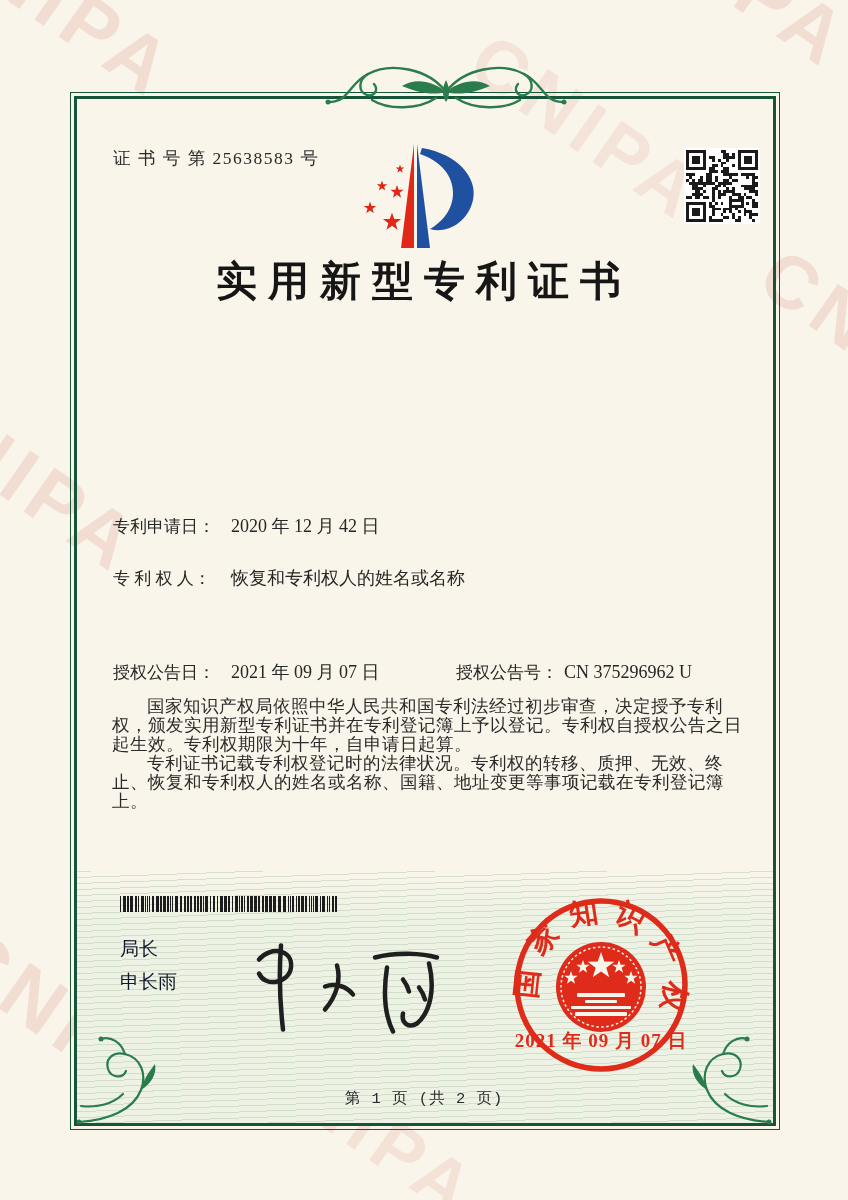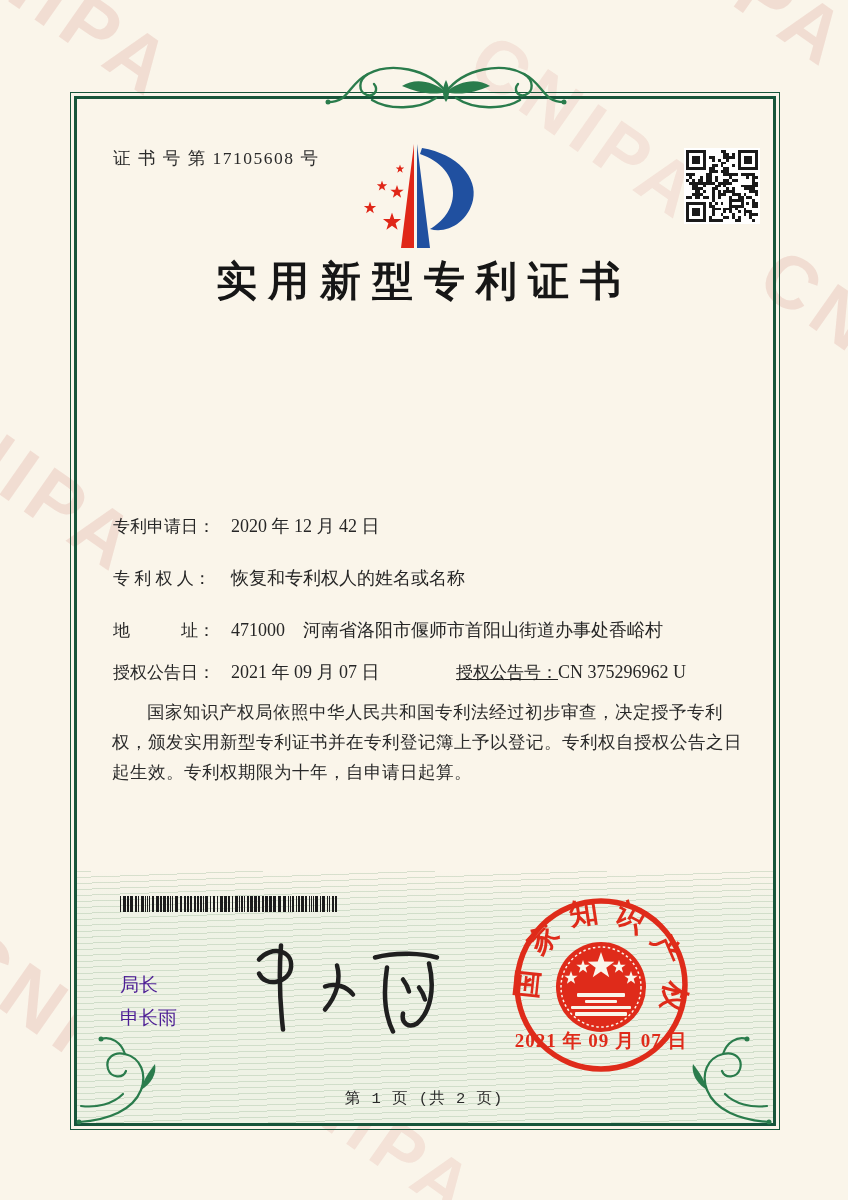--- a/index.html
+++ b/index.html
@@ -21,29 +21,29 @@
   .logo{position:absolute;left:352px;top:136px;width:140px;height:122px;}
   .qr{position:absolute;left:684px;top:148px;width:72px;height:72px;background:#fff;padding:2px;}
   .title{position:absolute;left:0;right:0;top:254px;text-align:center;font-size:41px;font-weight:700;
          letter-spacing:11px;color:#161616;}
   
   .row{position:absolute;left:113px;right:70px;font-size:18px;white-space:nowrap;color:#262626;}
   .row .lbl{display:inline-block;width:118px;font-size:17px;vertical-align:baseline;}
   .row .val{font-size:18px;}
   .val-fixed{display:inline-block;width:225px;}
   
-  .body-text{position:absolute;left:112px;top:697px;width:637px;font-size:17.5px;line-height:30px;
+  .body-text{position:absolute;left:112px;top:697px;width:637px;font-size:17.5px;line-height:19px;
              color:#2a2a2a;letter-spacing:.5px;}
   .body-text p{margin:0;text-indent:2em;}
   
   .barcode{position:absolute;left:120px;top:896px;width:222px;height:16px;font-size:0;overflow:hidden;}
   .barcode i{display:inline-block;height:100%;background:#1c1c1c;vertical-align:top;}
   
-  .signer{position:absolute;left:120px;top:968px;font-family:"Liberation Sans","DejaVu Sans",sans-serif;
-          font-size:19px;color:#4c1d95;line-height:33px;}
+  .signer{position:absolute;left:120px;top:932px;font-family:"Liberation Sans","DejaVu Sans",sans-serif;
+          font-size:19px;color:#0f172a;line-height:33px;}
   .signature{position:absolute;left:225px;top:931px;width:230px;height:106px;}
   
   .seal{position:absolute;left:512px;top:896px;width:178px;height:178px;}
   .seal svg{overflow:visible;}
   
   .page-info{position:absolute;left:70px;width:708px;top:1088px;text-align:center;font-size:15.5px;
              letter-spacing:1px;color:#2a2a2a;font-family:Liberation Mono, monospace;}
   .note{position:absolute;left:324px;top:1141px;background:#fffef8;padding:8px 22px;font-size:17px;
         letter-spacing:2px;color:#2a2a2a;}
 </style>
@@ -106,21 +106,21 @@
         <path d="M6,90 C36,88 60,78 68,58 C74,42 68,26 52,22 C40,19 32,27 35,37 C38,46 50,47 53,39"></path>
         <path d="M8,74 C24,76 40,72 50,62"></path>
         <path d="M52,22 C48,10 38,4 28,7"></path>
       </g>
       <path d="M68,58 C78,52 84,42 82,32 C76,40 70,48 68,58 Z" fill="#2a7c4c"></path>
       <circle cx="6" cy="90" r="2.5" fill="#2a7c4c"></circle>
         <circle cx="28" cy="7" r="2.5" fill="#2a7c4c"></circle>
     </svg>
   </div>
 
-  <div class="cert-no">证 书 号 第 17105608 号</div>
+  <div class="cert-no">证 书 号 第 25638583 号</div>
 
   <div class="logo">
     <svg width="140" height="122" viewBox="0 0 140 122">
       <defs>
         <symbol id="star" viewBox="-10 -10 20 20">
           <polygon points="0,-10 2.35,-3.24 9.51,-3.09 3.8,1.24 5.88,8.09 0,4 -5.88,8.09 -3.8,1.24 -9.51,-3.09 -2.35,-3.24"></polygon>
         </symbol>
       </defs>
       <g fill="#e02718">
         <use href="#star" x="-10" y="-10" width="20" height="20" transform="translate(48,33) scale(0.45)"></use>
@@ -354,29 +354,27 @@
   </div>
 
   <div class="title">实用新型专利证书</div>
 
   <div class="row" style="top:514px;">
     <span class="lbl">专利申请日：</span><span class="val">2020 年 12 月 42 日</span>
   </div>
   <div class="row" style="top:566px;">
     <span class="lbl">专 利 权 人：</span><span class="val">恢复和专利权人的姓名或名称</span>
   </div>
-  <div class="row" style="top:618px;">
-    <span class="lbl">地　　　址：</span><span class="val">471000　河南省洛阳市偃师市首阳山街道办事处香峪村</span>
-  </div>
   <div class="row" style="top:660px;">
-    <span class="lbl">授权公告日：</span><span class="val val-fixed">2021 年 09 月 07 日</span><span class="lbl" style="width:auto;text-decoration:underline;">授权公告号：</span><span class="val">CN 375296962 U</span>
+    <span class="lbl">授权公告日：</span><span class="val val-fixed">2021 年 09 月 07 日</span><span class="lbl" style="width:auto;margin-right:6px;">授权公告号：</span><span class="val">CN 375296962 U</span>
   </div>
 
   <div class="body-text">
     <p>国家知识产权局依照中华人民共和国专利法经过初步审查，决定授予专利权，颁发实用新型专利证书并在专利登记簿上予以登记。专利权自授权公告之日起生效。专利权期限为十年，自申请日起算。</p>
+    <p>专利证书记载专利权登记时的法律状况。专利权的转移、质押、无效、终止、恢复和专利权人的姓名或名称、国籍、地址变更等事项记载在专利登记簿上。</p>
   </div>
 
   <div class="barcode"><i style="width:1px;margin-right:2px"></i><i style="width:3px;margin-right:1px"></i><i style="width:2px;margin-right:1px"></i><i style="width:3px;margin-right:2px"></i><i style="width:2px;margin-right:1px"></i><i style="width:1px;margin-right:2px"></i><i style="width:3px;margin-right:1px"></i><i style="width:1px;margin-right:1px"></i><i style="width:1px;margin-right:1px"></i><i style="width:1px;margin-right:2px"></i><i style="width:2px;margin-right:2px"></i><i style="width:3px;margin-right:1px"></i><i style="width:2px;margin-right:1px"></i><i style="width:3px;margin-right:1px"></i><i style="width:2px;margin-right:1px"></i><i style="width:1px;margin-right:1px"></i><i style="width:1px;margin-right:2px"></i><i style="width:3px;margin-right:2px"></i><i style="width:2px;margin-right:2px"></i><i style="width:2px;margin-right:1px"></i><i style="width:2px;margin-right:1px"></i><i style="width:2px;margin-right:2px"></i><i style="width:2px;margin-right:1px"></i><i style="width:2px;margin-right:1px"></i><i style="width:2px;margin-right:1px"></i><i style="width:1px;margin-right:1px"></i><i style="width:3px;margin-right:2px"></i><i style="width:1px;margin-right:2px"></i><i style="width:2px;margin-right:2px"></i><i style="width:1px;margin-right:2px"></i><i style="width:3px;margin-right:1px"></i><i style="width:3px;margin-right:1px"></i><i style="width:2px;margin-right:2px"></i><i style="width:1px;margin-right:2px"></i><i style="width:3px;margin-right:1px"></i><i style="width:1px;margin-right:1px"></i><i style="width:2px;margin-right:1px"></i><i style="width:1px;margin-right:2px"></i><i style="width:2px;margin-right:1px"></i><i style="width:3px;margin-right:1px"></i><i style="width:3px;margin-right:1px"></i><i style="width:2px;margin-right:2px"></i><i style="width:2px;margin-right:1px"></i><i style="width:3px;margin-right:1px"></i><i style="width:3px;margin-right:1px"></i><i style="width:3px;margin-right:2px"></i><i style="width:3px;margin-right:2px"></i><i style="width:3px;margin-right:2px"></i><i style="width:1px;margin-right:1px"></i><i style="width:1px;margin-right:1px"></i><i style="width:2px;margin-right:2px"></i><i style="width:1px;margin-right:1px"></i><i style="width:2px;margin-right:1px"></i><i style="width:3px;margin-right:1px"></i><i style="width:2px;margin-right:2px"></i><i style="width:1px;margin-right:1px"></i><i style="width:1px;margin-right:1px"></i><i style="width:1px;margin-right:1px"></i><i style="width:3px;margin-right:2px"></i><i style="width:1px;margin-right:1px"></i><i style="width:3px;margin-right:2px"></i><i style="width:1px;margin-right:1px"></i><i style="width:1px;margin-right:2px"></i><i style="width:2px;margin-right:1px"></i><i style="width:2px;margin-right:1px"></i></div>
 
   <div class="signer">
     <div>局长</div>
     <div>申长雨</div>
   </div>
 
   <div class="signature">

